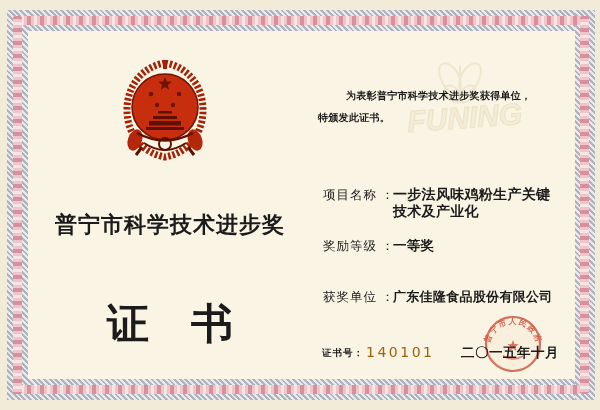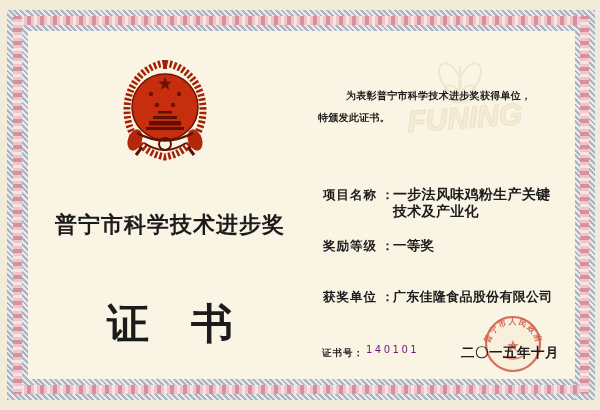--- a/index.html
+++ b/index.html
@@ -38,31 +38,31 @@
     left:30px;top:248px;width:280px;text-align:center;
     font-family:"Liberation Sans","DejaVu Sans",sans-serif;
     font-weight:bold;font-size:42px;letter-spacing:42px;text-indent:42px;white-space:nowrap;margin-top:48px;
   }
 
   
   .intro{left:318px;top:85px;width:268px;font-size:10px;font-weight:bold;line-height:22px;letter-spacing:0.3px;}
   .intro .l1{padding-left:28px;white-space:nowrap;}
   .intro .l2{white-space:nowrap;}
 
-  .field-label{font-size:12.5px;font-weight:bold;letter-spacing:1px;white-space:nowrap;}
+  .field-label{font-size:12.5px;font-weight:normal;letter-spacing:1px;white-space:nowrap;}
   .field-value{font-size:13.5px;font-weight:bold;letter-spacing:0.3px;}
   .fl-1{left:323px;top:187px;}
   .fv-1{left:393px;top:186px;width:158px;line-height:17px;font-size:14px;}
   .fl-2{left:323px;top:238px;}
   .fv-2{left:393px;top:237px;}
   .fl-3{left:323px;top:289px;}
   .fv-3{left:393px;top:288px;white-space:nowrap;font-size:13px;}
 
   .certno-label{left:322px;top:347px;font-size:9.5px;font-weight:bold;letter-spacing:1px;}
-  .certno-value{left:366px;top:344px;font-family:"DejaVu Sans","Liberation Sans",sans-serif;font-size:10px;letter-spacing:2.5px;color:#701a75;}
+  .certno-value{left:366px;top:344px;font-family:"DejaVu Sans","Liberation Sans",sans-serif;font-size:14px;letter-spacing:2.5px;color:#a16207;}
   .issue-date{left:461px;top:344px;font-size:13.5px;font-weight:bold;letter-spacing:0.5px;white-space:nowrap;z-index:3;}
 
   .seal{left:481px;top:312px;z-index:2;opacity:0.9;}
   .emblem{left:122px;top:60px;}
   .watermark{left:390px;top:52px;opacity:0.6;pointer-events:none;}
 </style>
 </head>
 <body>
 
 <div class="page">

